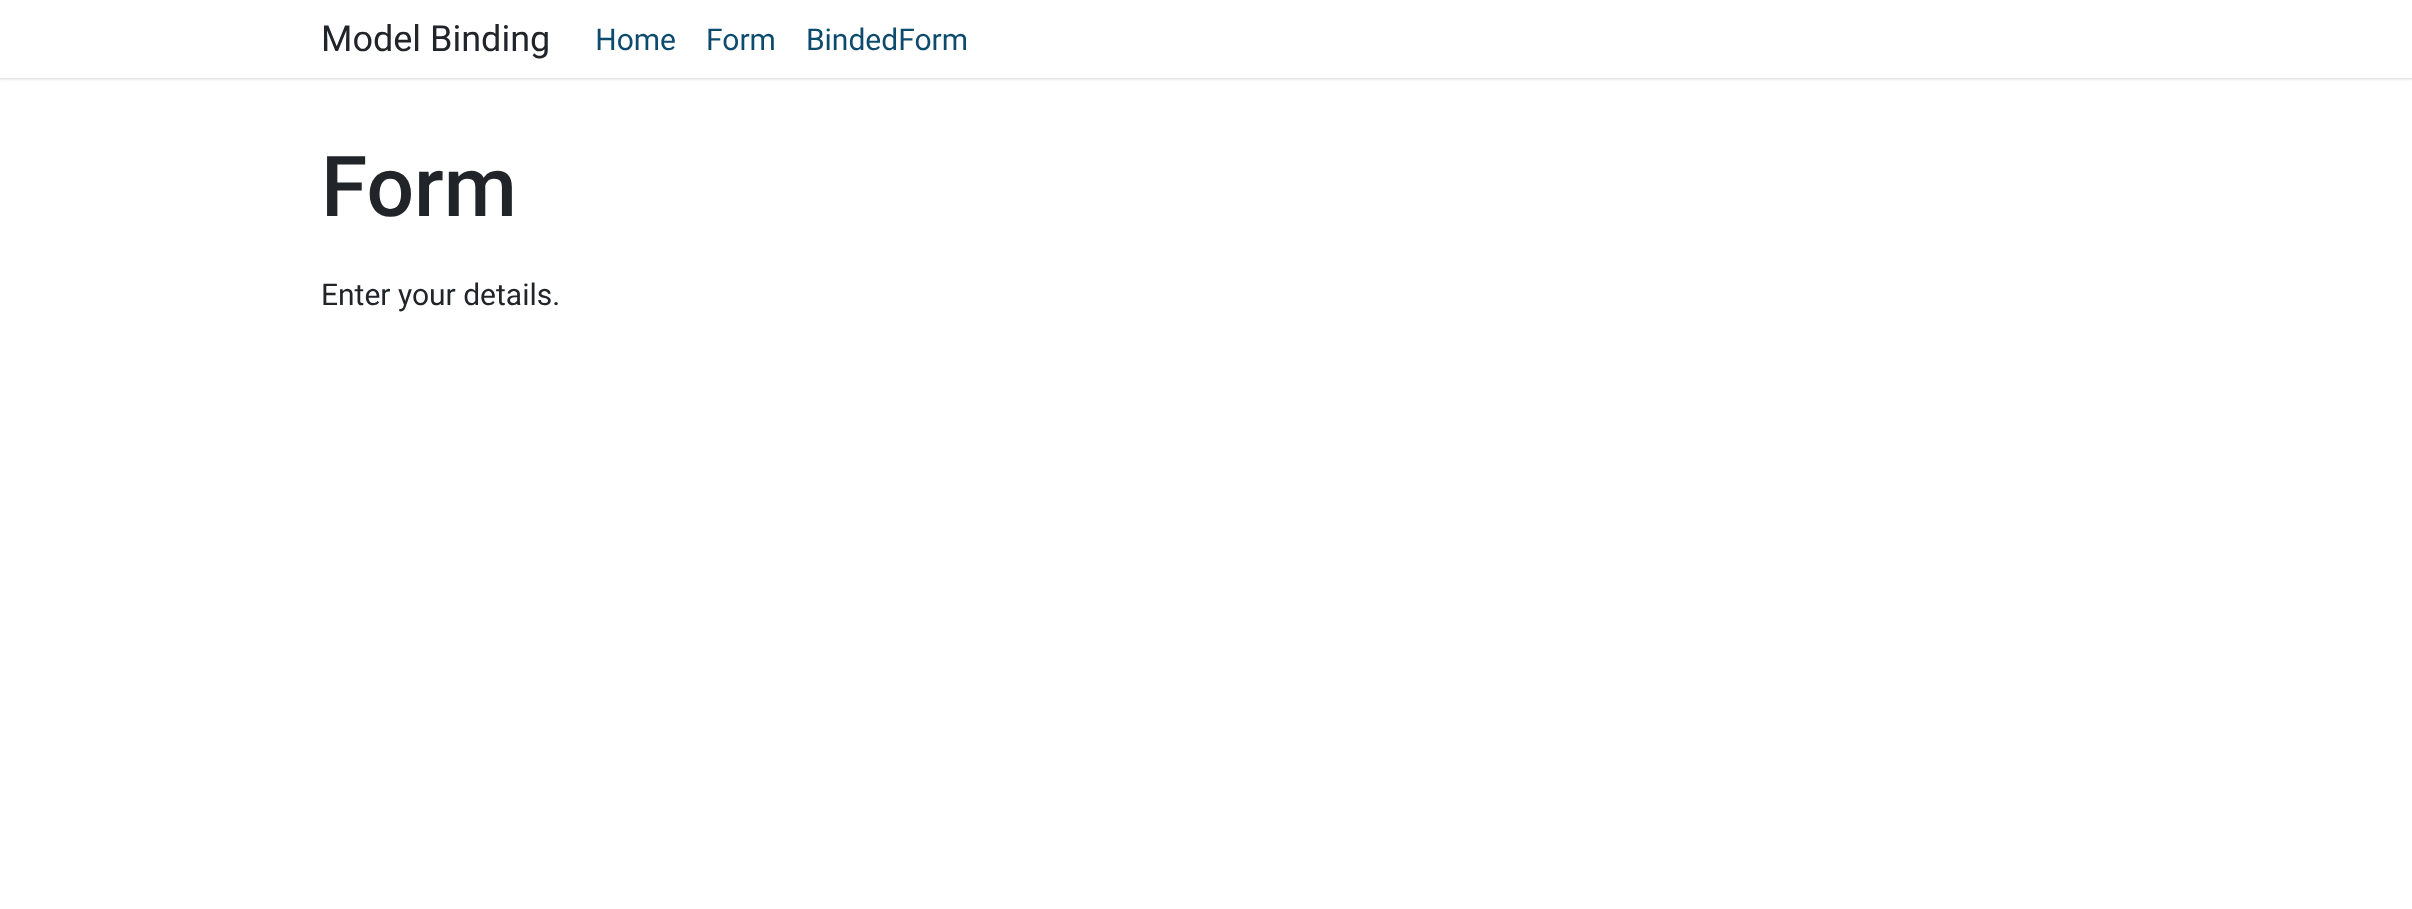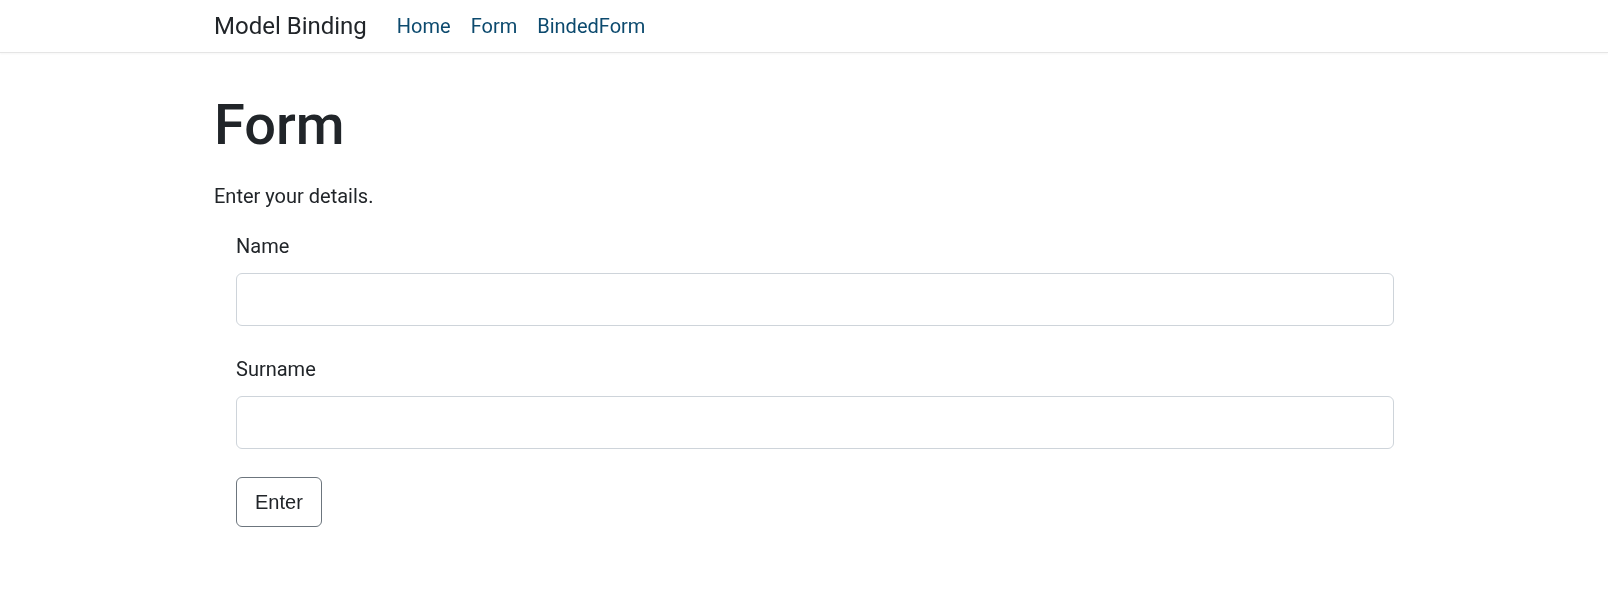--- a/index.html
+++ b/index.html
@@ -55,21 +55,21 @@
     }
     .page-title {
       font-size: 56px;
       font-weight: 500;
       margin-bottom: 14px;
       color: #212529;
     }
     .page-subtitle {
       font-size: 20px;
       color: #212529;
-      margin-bottom: 20px;
+      margin-bottom: 40px;
     }
     .form-section {
       padding-left: 22px;
     }
     .form-group {
       margin-bottom: 28px;
     }
     .form-label {
       display: block;
       font-size: 20px;
@@ -110,26 +110,13 @@
       <a class="nav-link">Form</a>
       <a class="nav-link">BindedForm</a>
     </div>
   </div>
 </nav>
 
 <main class="main">
   <h1 class="page-title">Form</h1>
   <p class="page-subtitle">Enter your details.</p>
 
-  <div class="form-section">
-    <div class="form-group">
-      <label class="form-label">Name</label>
-      <input type="text" class="form-control" value="" style="">
-    </div>
-
-    <div class="form-group">
-      <label class="form-label">Surname</label>
-      <input type="text" class="form-control" value="" style="">
-    </div>
-
-    <button class="btn">Enter</button>
-  </div>
 </main>
 
 </body></html>

